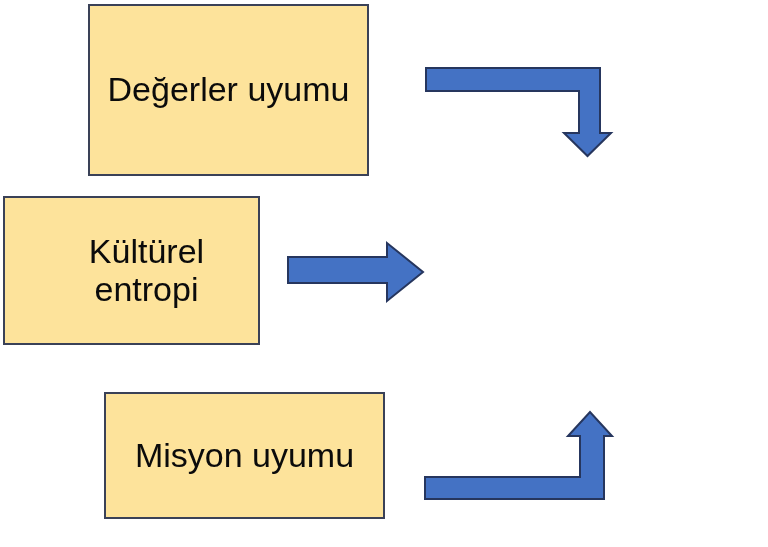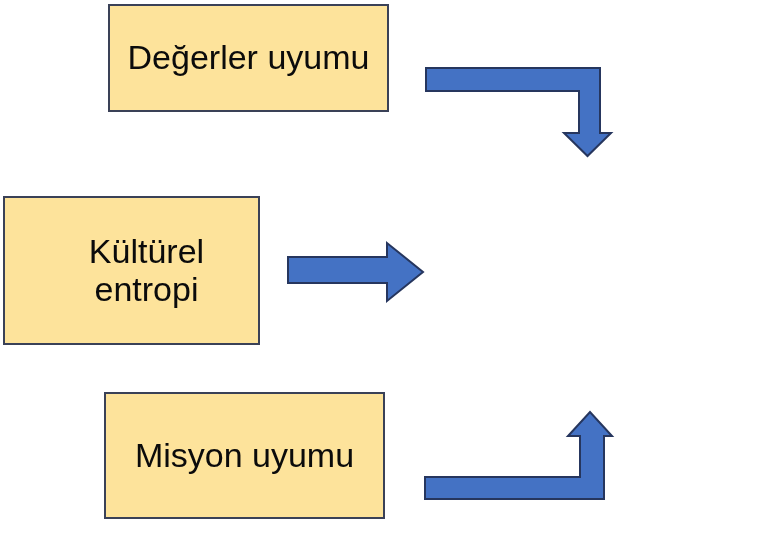--- a/index.html
+++ b/index.html
@@ -21,21 +21,21 @@
     background: #FDE39B;
     border: 2px solid #3A4157;
     display: flex;
     align-items: center;
     justify-content: center;
     text-align: center;
     font-size: 34px;
     color: #0B0B0B;
     line-height: 1.1;
   }
-  .node-degerler { left: 108px; top: 4px;   width: 281px; height: 108px; }
+  .node-degerler { left: 88px; top: 4px;   width: 281px; height: 172px; }
   .node-kulturel { left: 3px;   top: 196px; width: 257px; height: 149px; padding-left: 30px; }
   .node-misyon   { left: 104px; top: 392px; width: 281px; height: 127px; }
   .node-cikti    { left: 454px; top: 208px; width: 279px; height: 146px; }
   .arrow-layer {
     position: absolute;
     left: 0;
     top: 0;
     width: 768px;
     height: 547px;
     pointer-events: none;

